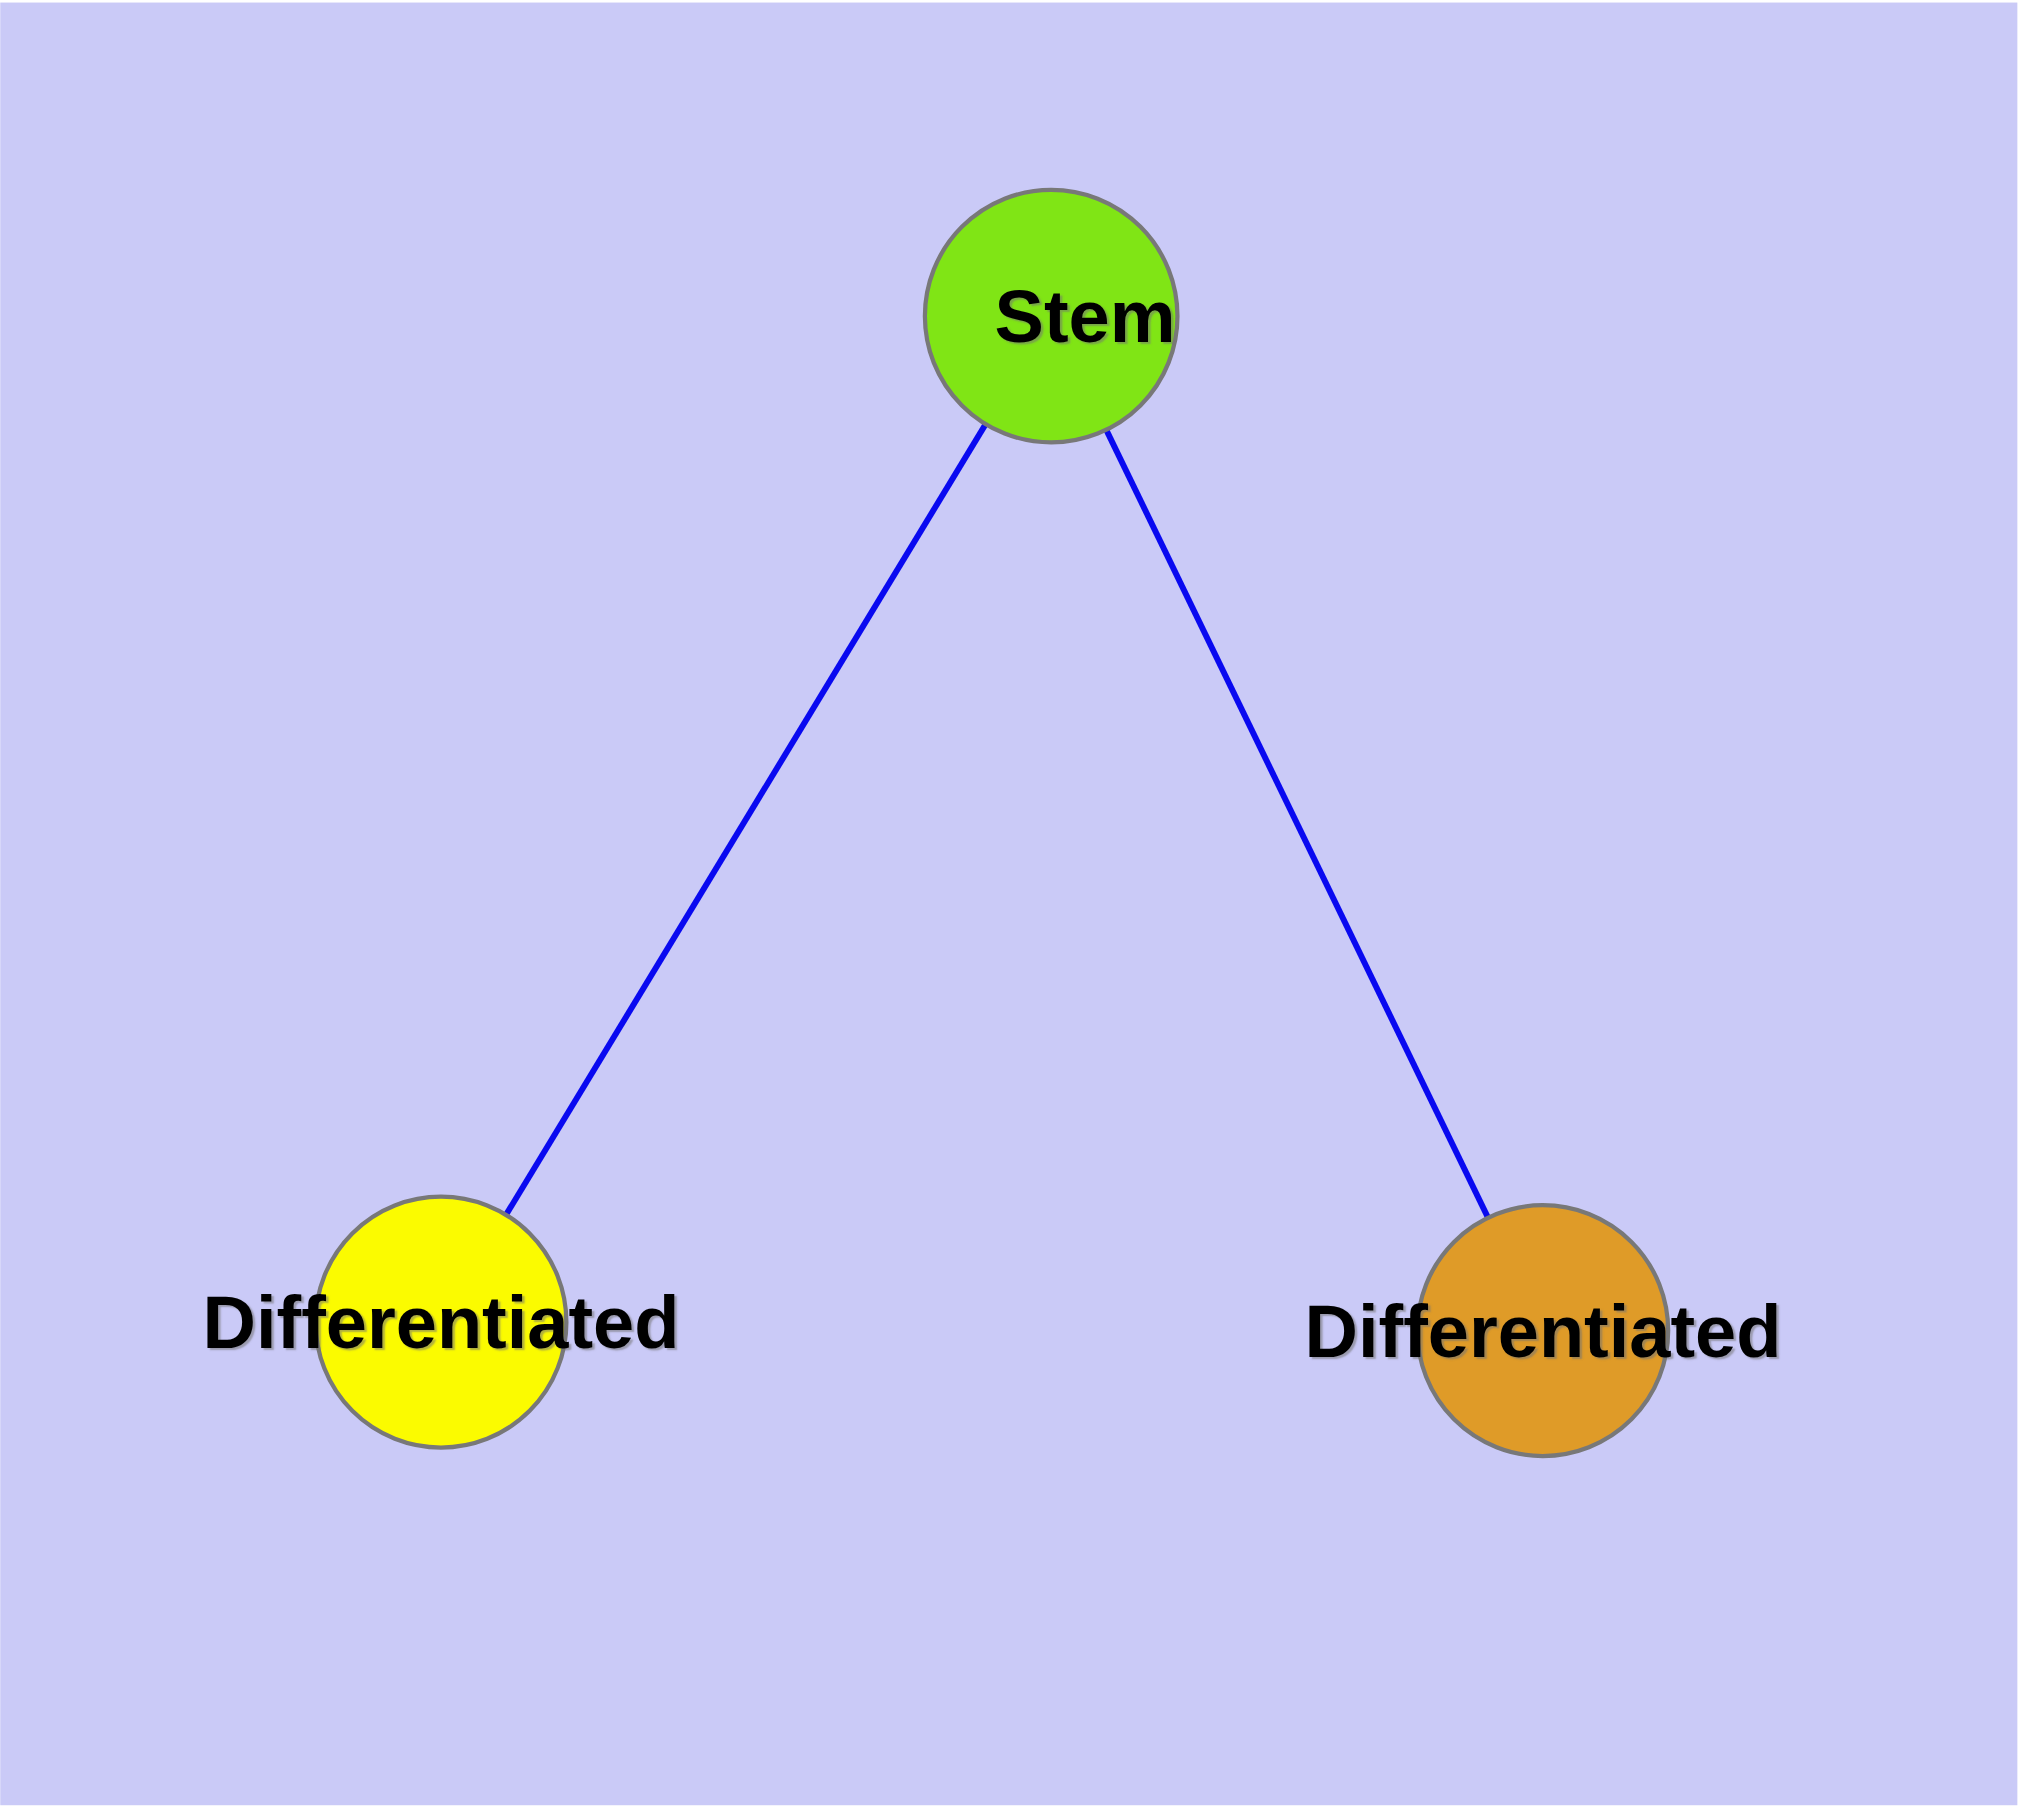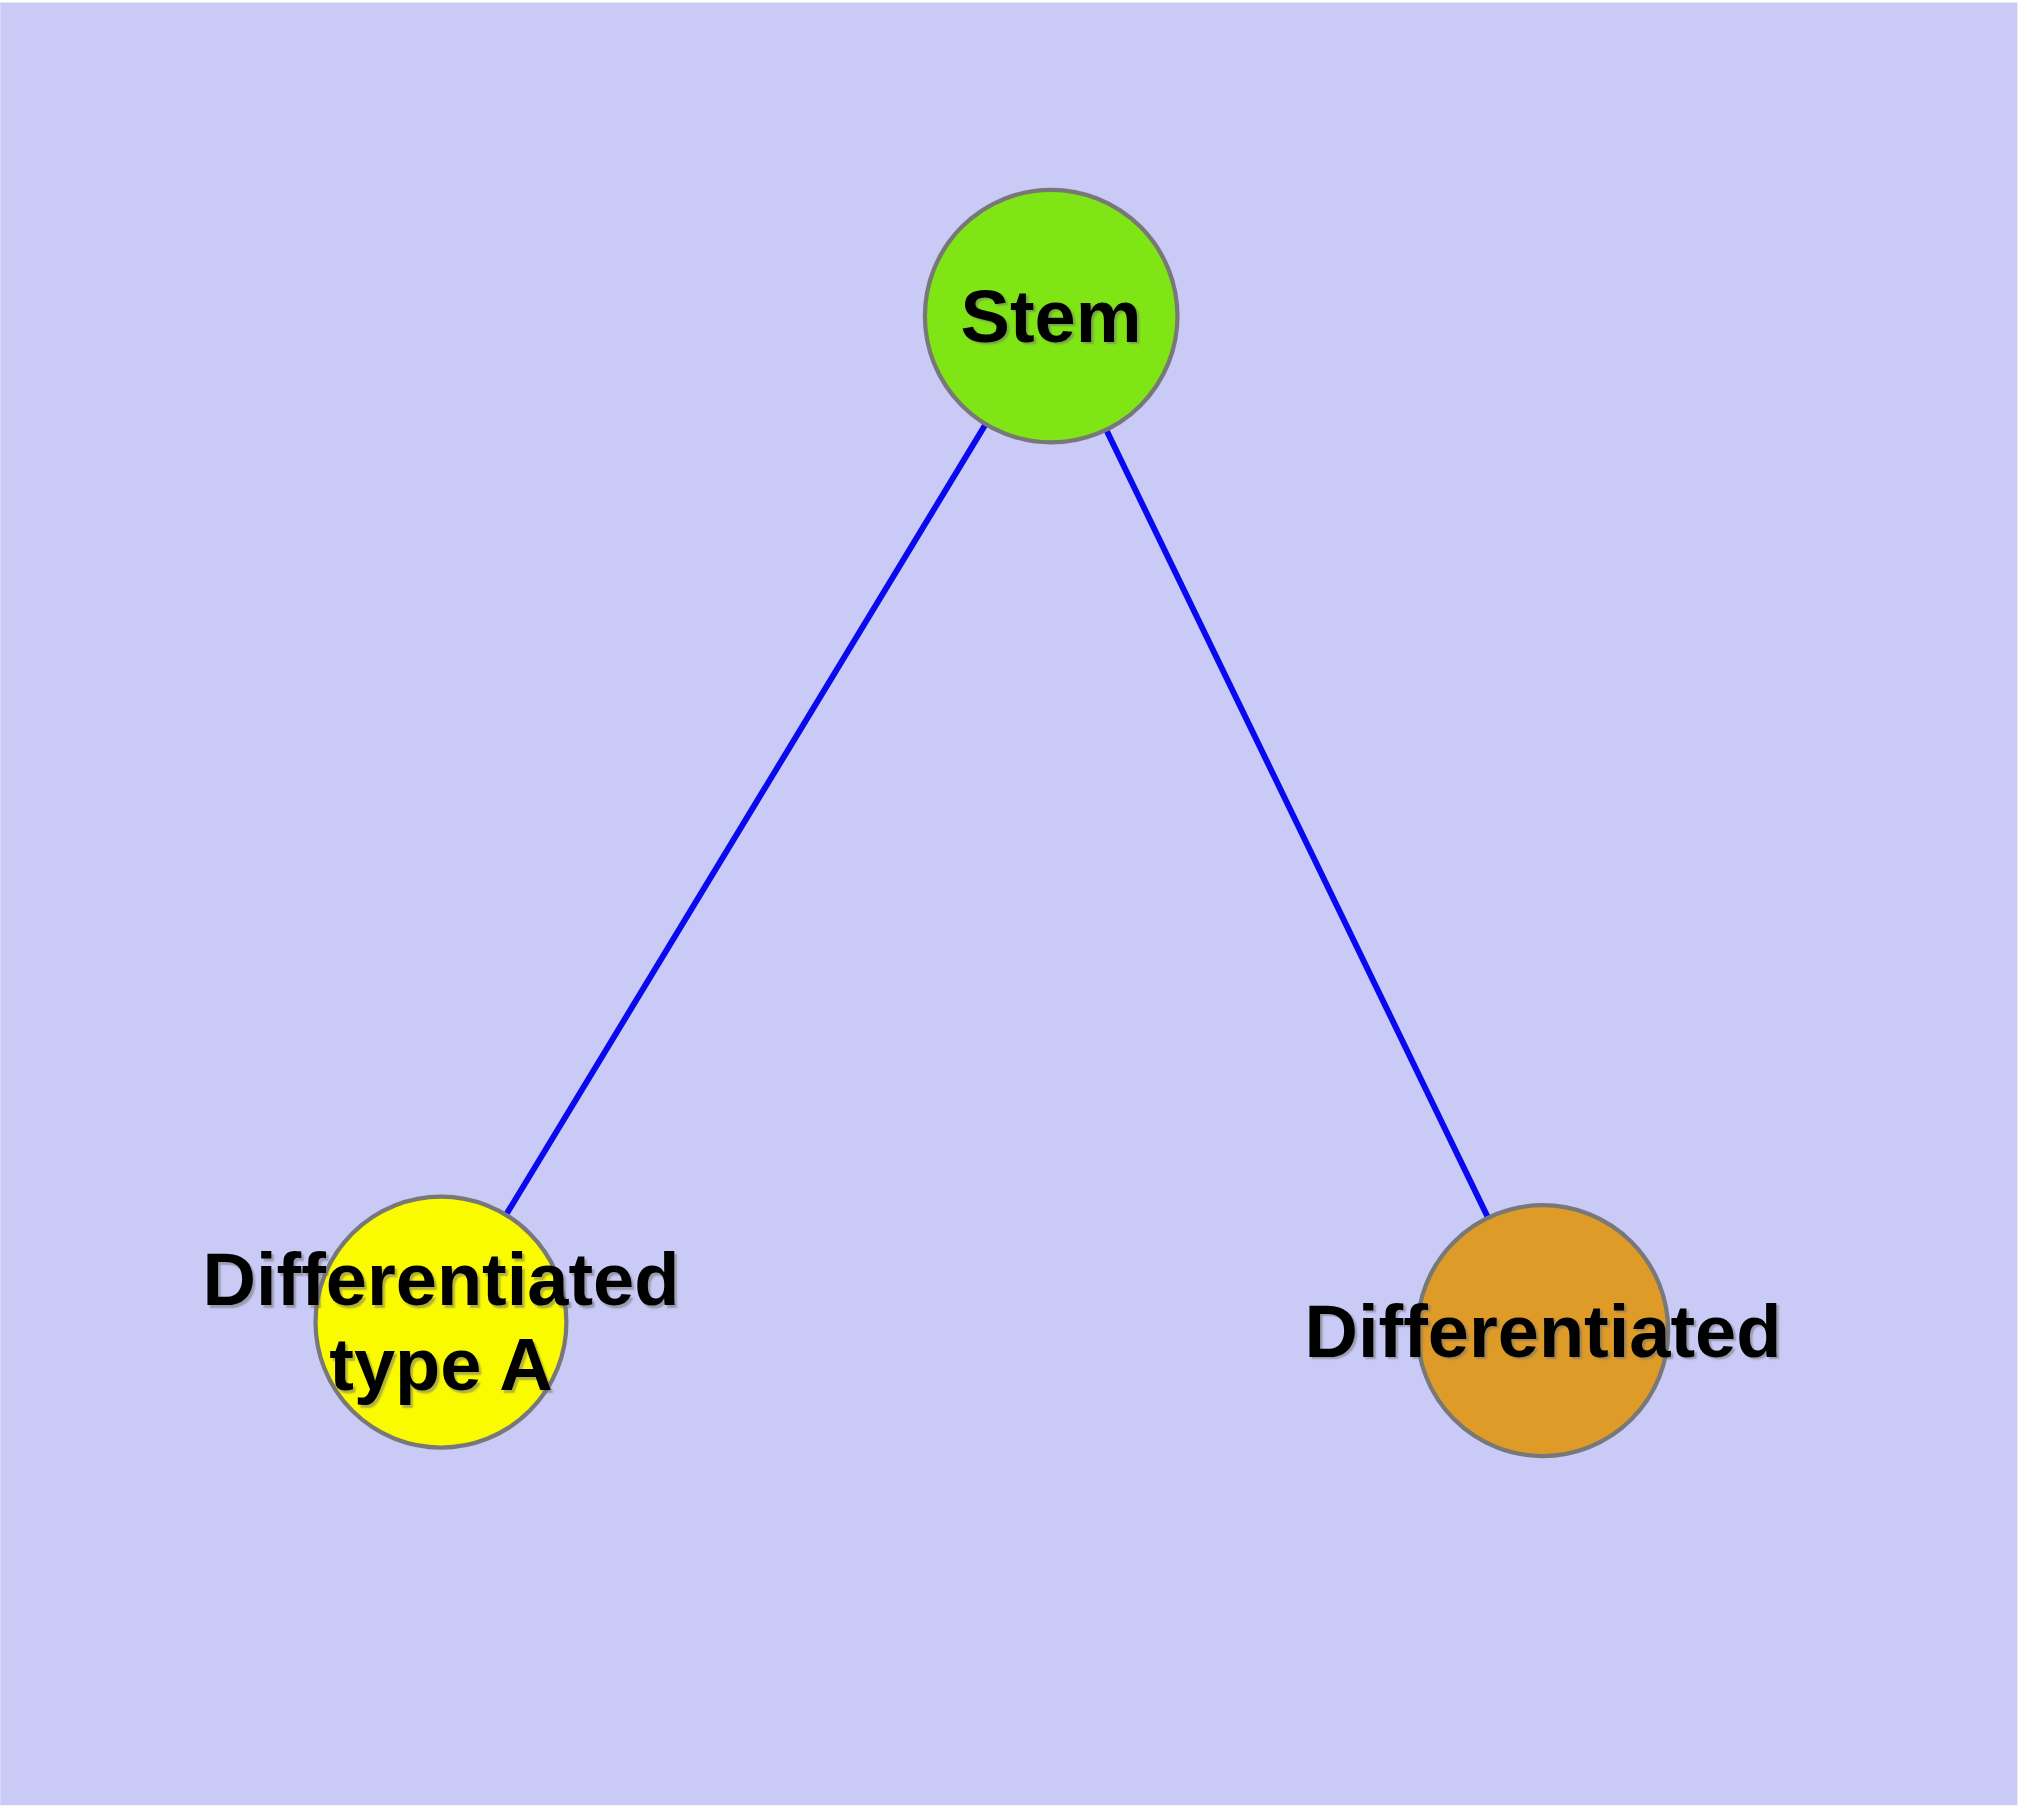--- a/index.html
+++ b/index.html
@@ -57,27 +57,26 @@
       <line class="edge" x1="1240" y1="373" x2="1820" y2="1570" stroke="#0909F0"></line>
     </g>
 
     <g>
       <circle class="node-circle" cx="1240" cy="373" r="149" fill="#80E515" stroke="#787878"></circle>
       <circle class="node-circle" cx="520" cy="1560" r="148" fill="#FBFB00" stroke="#787878"></circle>
       <circle class="node-circle" cx="1820" cy="1570" r="148" fill="#DF9B28" stroke="#787878"></circle>
     </g>
   </svg>
 
-  <div class="node-label" style="left:1051px; top:316px;">
+  <div class="node-label" style="left:1085px; top:316px;">
     <span>Stem</span>
   </div>
 
   <div class="node-label" style="left:441px; top:1322px;">
     <span>Differentiated</span>
-    <span>type A</span>
   </div>
 
   <div class="node-label" style="left:1543px; top:1331px;">
     <span>Differentiated</span>
   </div>
 
 </div>
 
 
 </body></html>

